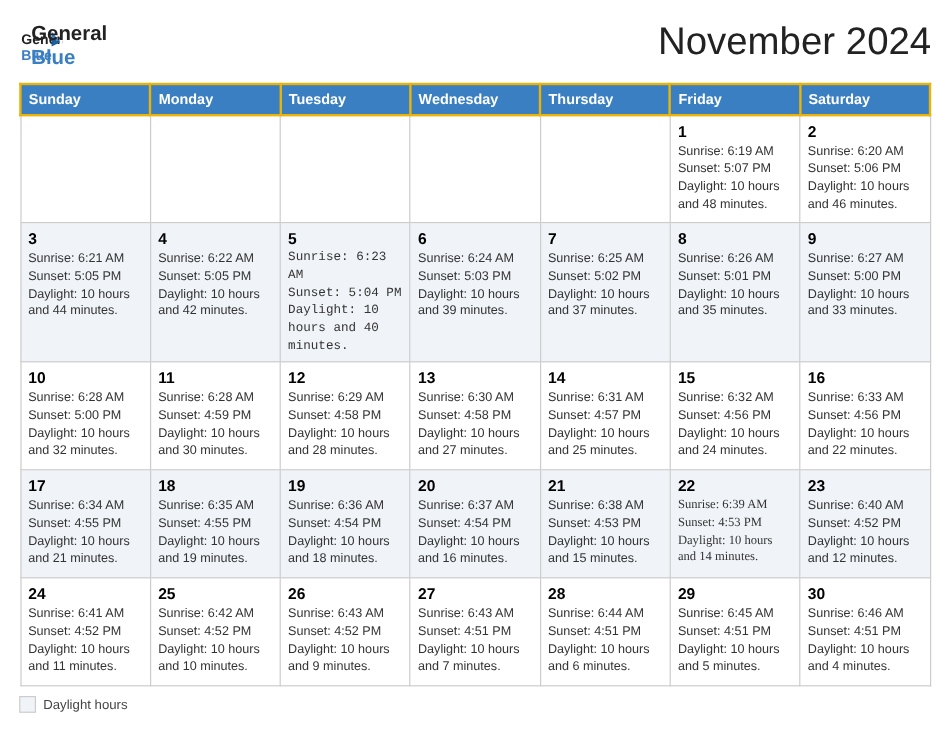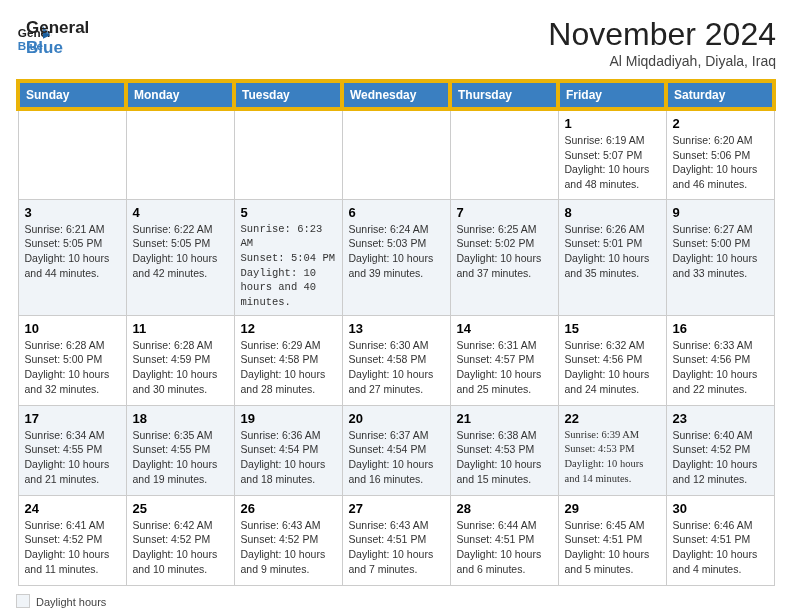--- a/index.html
+++ b/index.html
@@ -44,21 +44,21 @@
     }
     thead tr {
       background: #3a7fc1;
     }
     thead th {
       color: #fff;
       font-weight: bold;
       font-size: 12px;
       padding: 5px 6px;
       text-align: left;
-      border: 4px solid #eab308;
+      border: 2px solid #eab308;
     }
     tbody tr {
       height: 90px;
       vertical-align: top;
     }
     tbody tr:nth-child(even) {
       background: #f0f4f8;
     }
     tbody tr:nth-child(odd) {
       background: #fff;
@@ -106,21 +106,20 @@
       <polygon points="30,8 38,18 30,14" fill="#3a7fc1"></polygon>
       <polygon points="30,14 38,18 30,22" fill="#1a5fa0"></polygon>
     </svg>
     <div style="display:flex;flex-direction:column;line-height:1.2;margin-left:-30px;margin-top:2px;">
       <span style="font-size:17px;font-weight:bold;color:#222;">General</span>
       <span style="font-size:17px;font-weight:bold;color:#3a7fc1;">Blue</span>
     </div>
   </div>
   <div class="title-block">
     <div class="month-title">November 2024</div>
-    <div class="location">Al Miqdadiyah, Diyala, Iraq</div>
   </div>
 </div>
 
 <table>
   <thead>
     <tr>
     <th>Sunday</th>
         <th>Monday</th>
         <th>Tuesday</th>
         <th>Wednesday</th>

